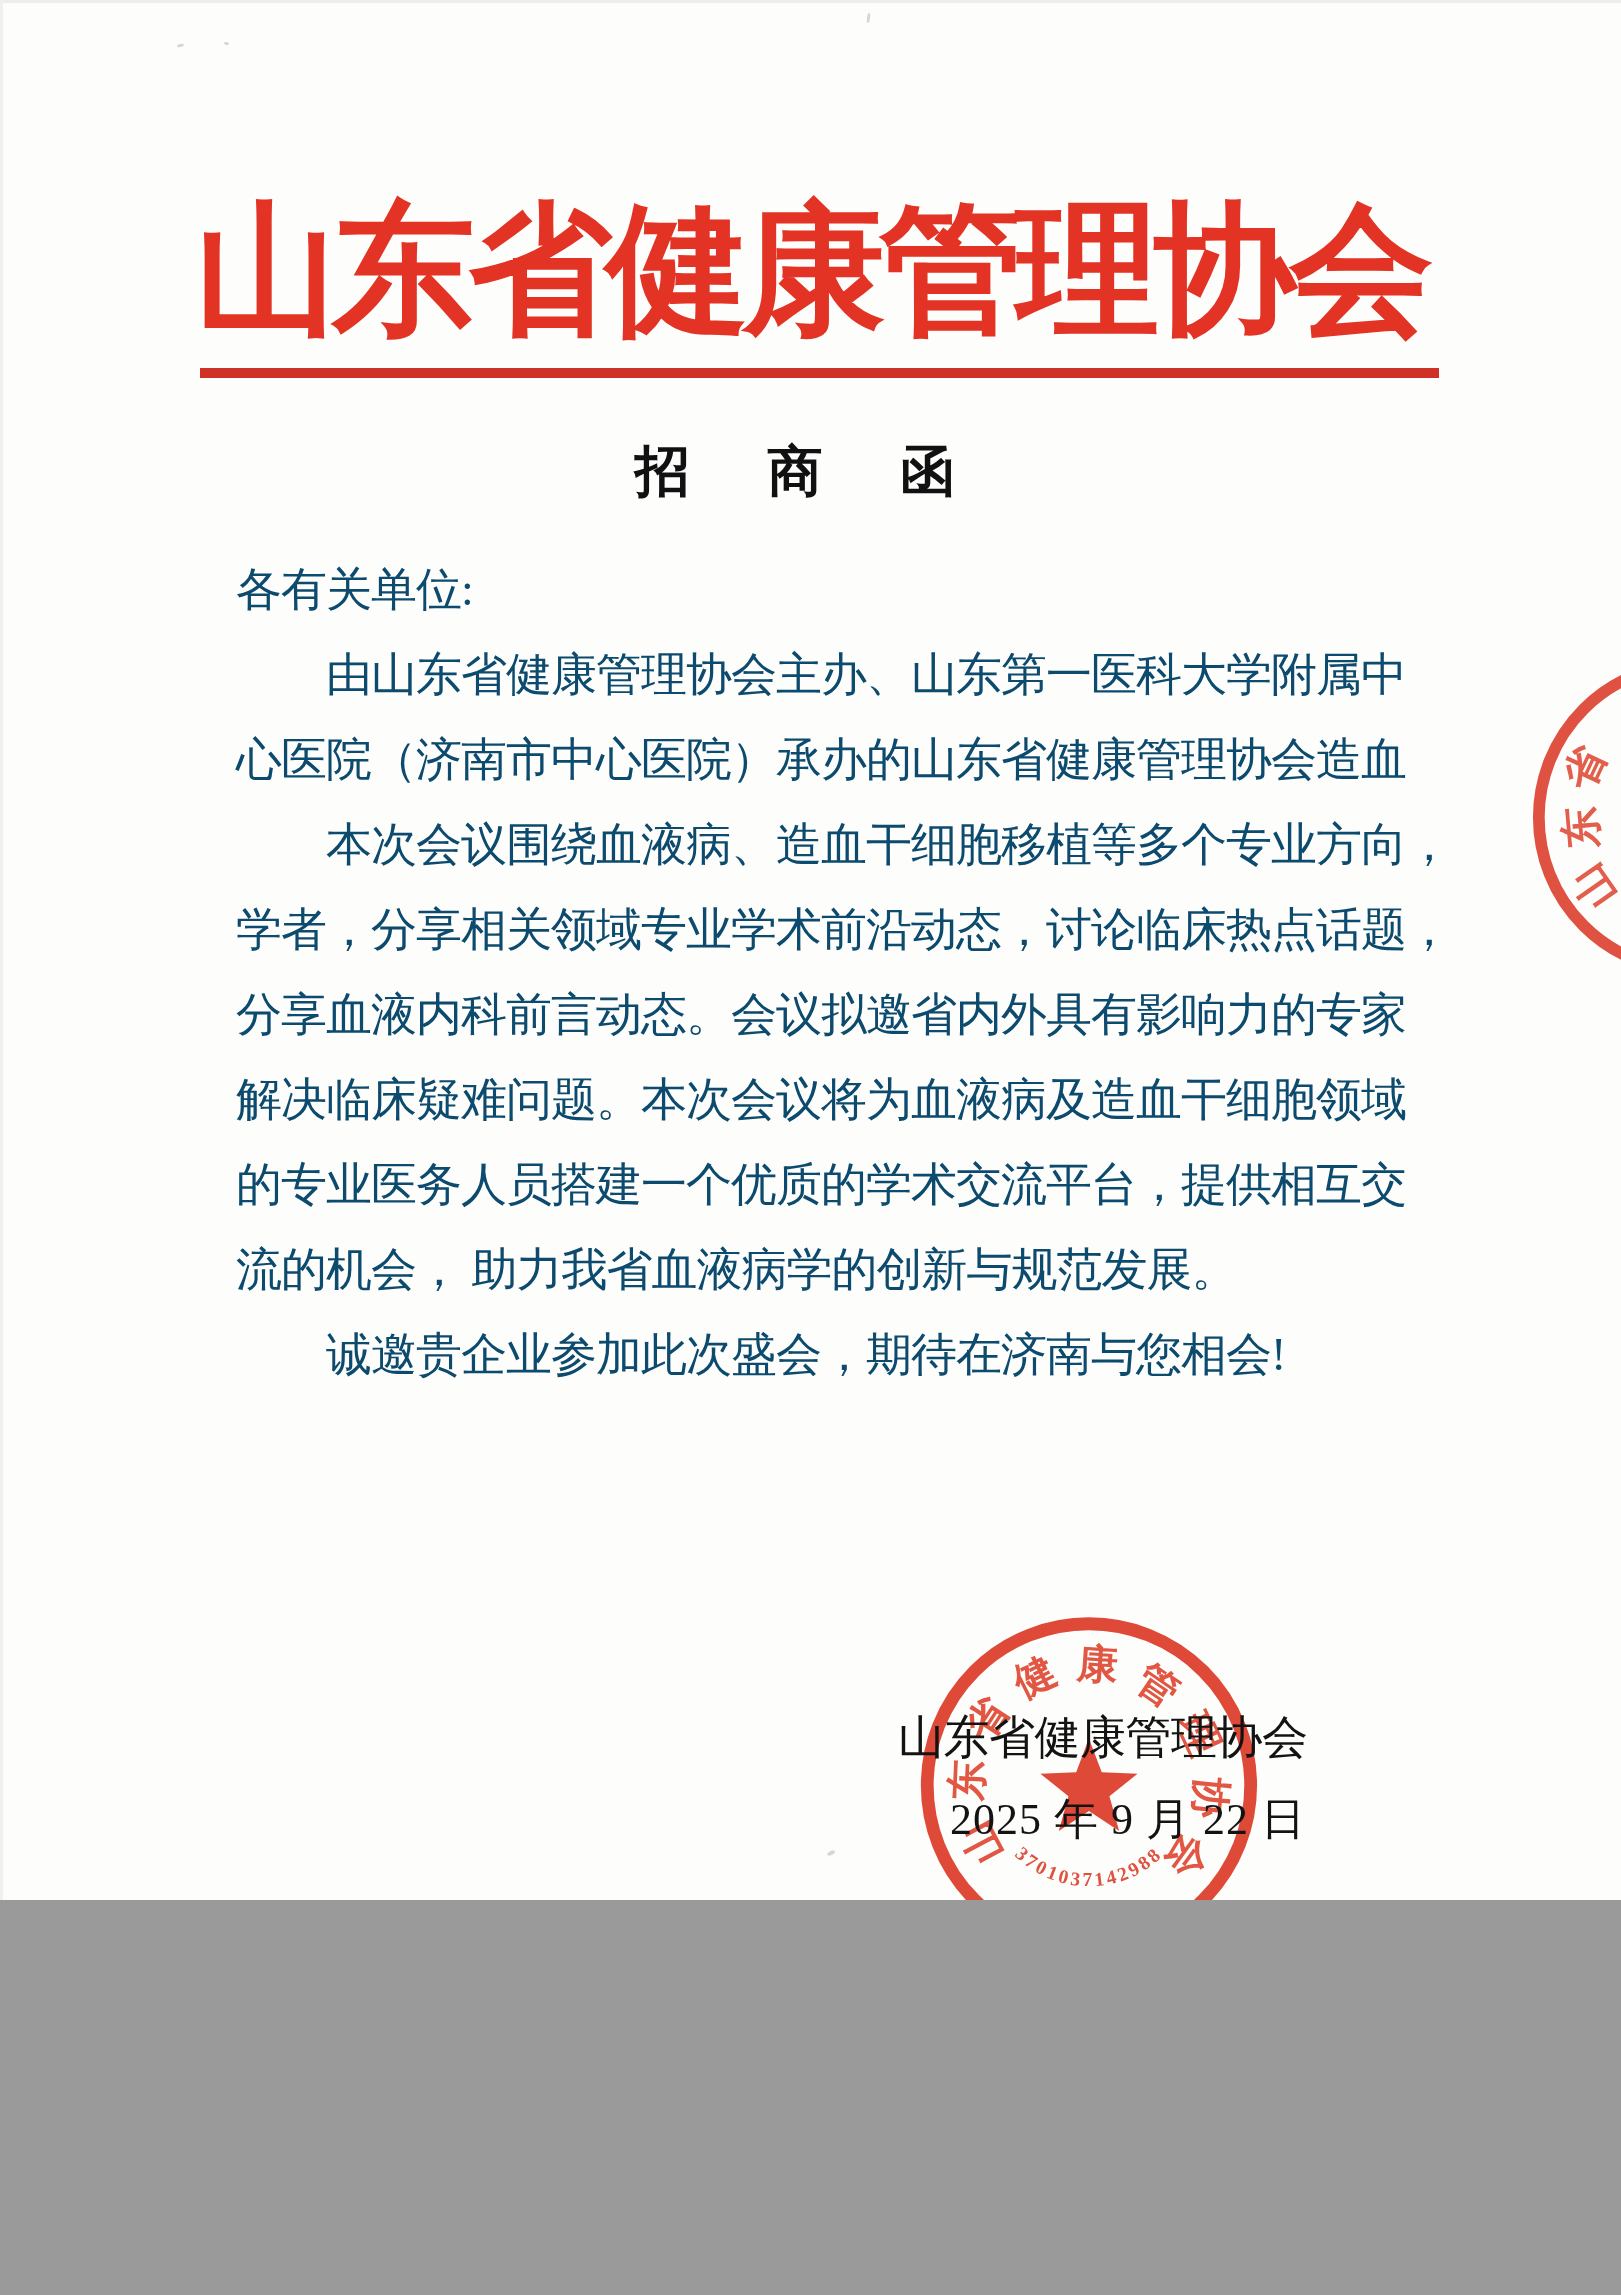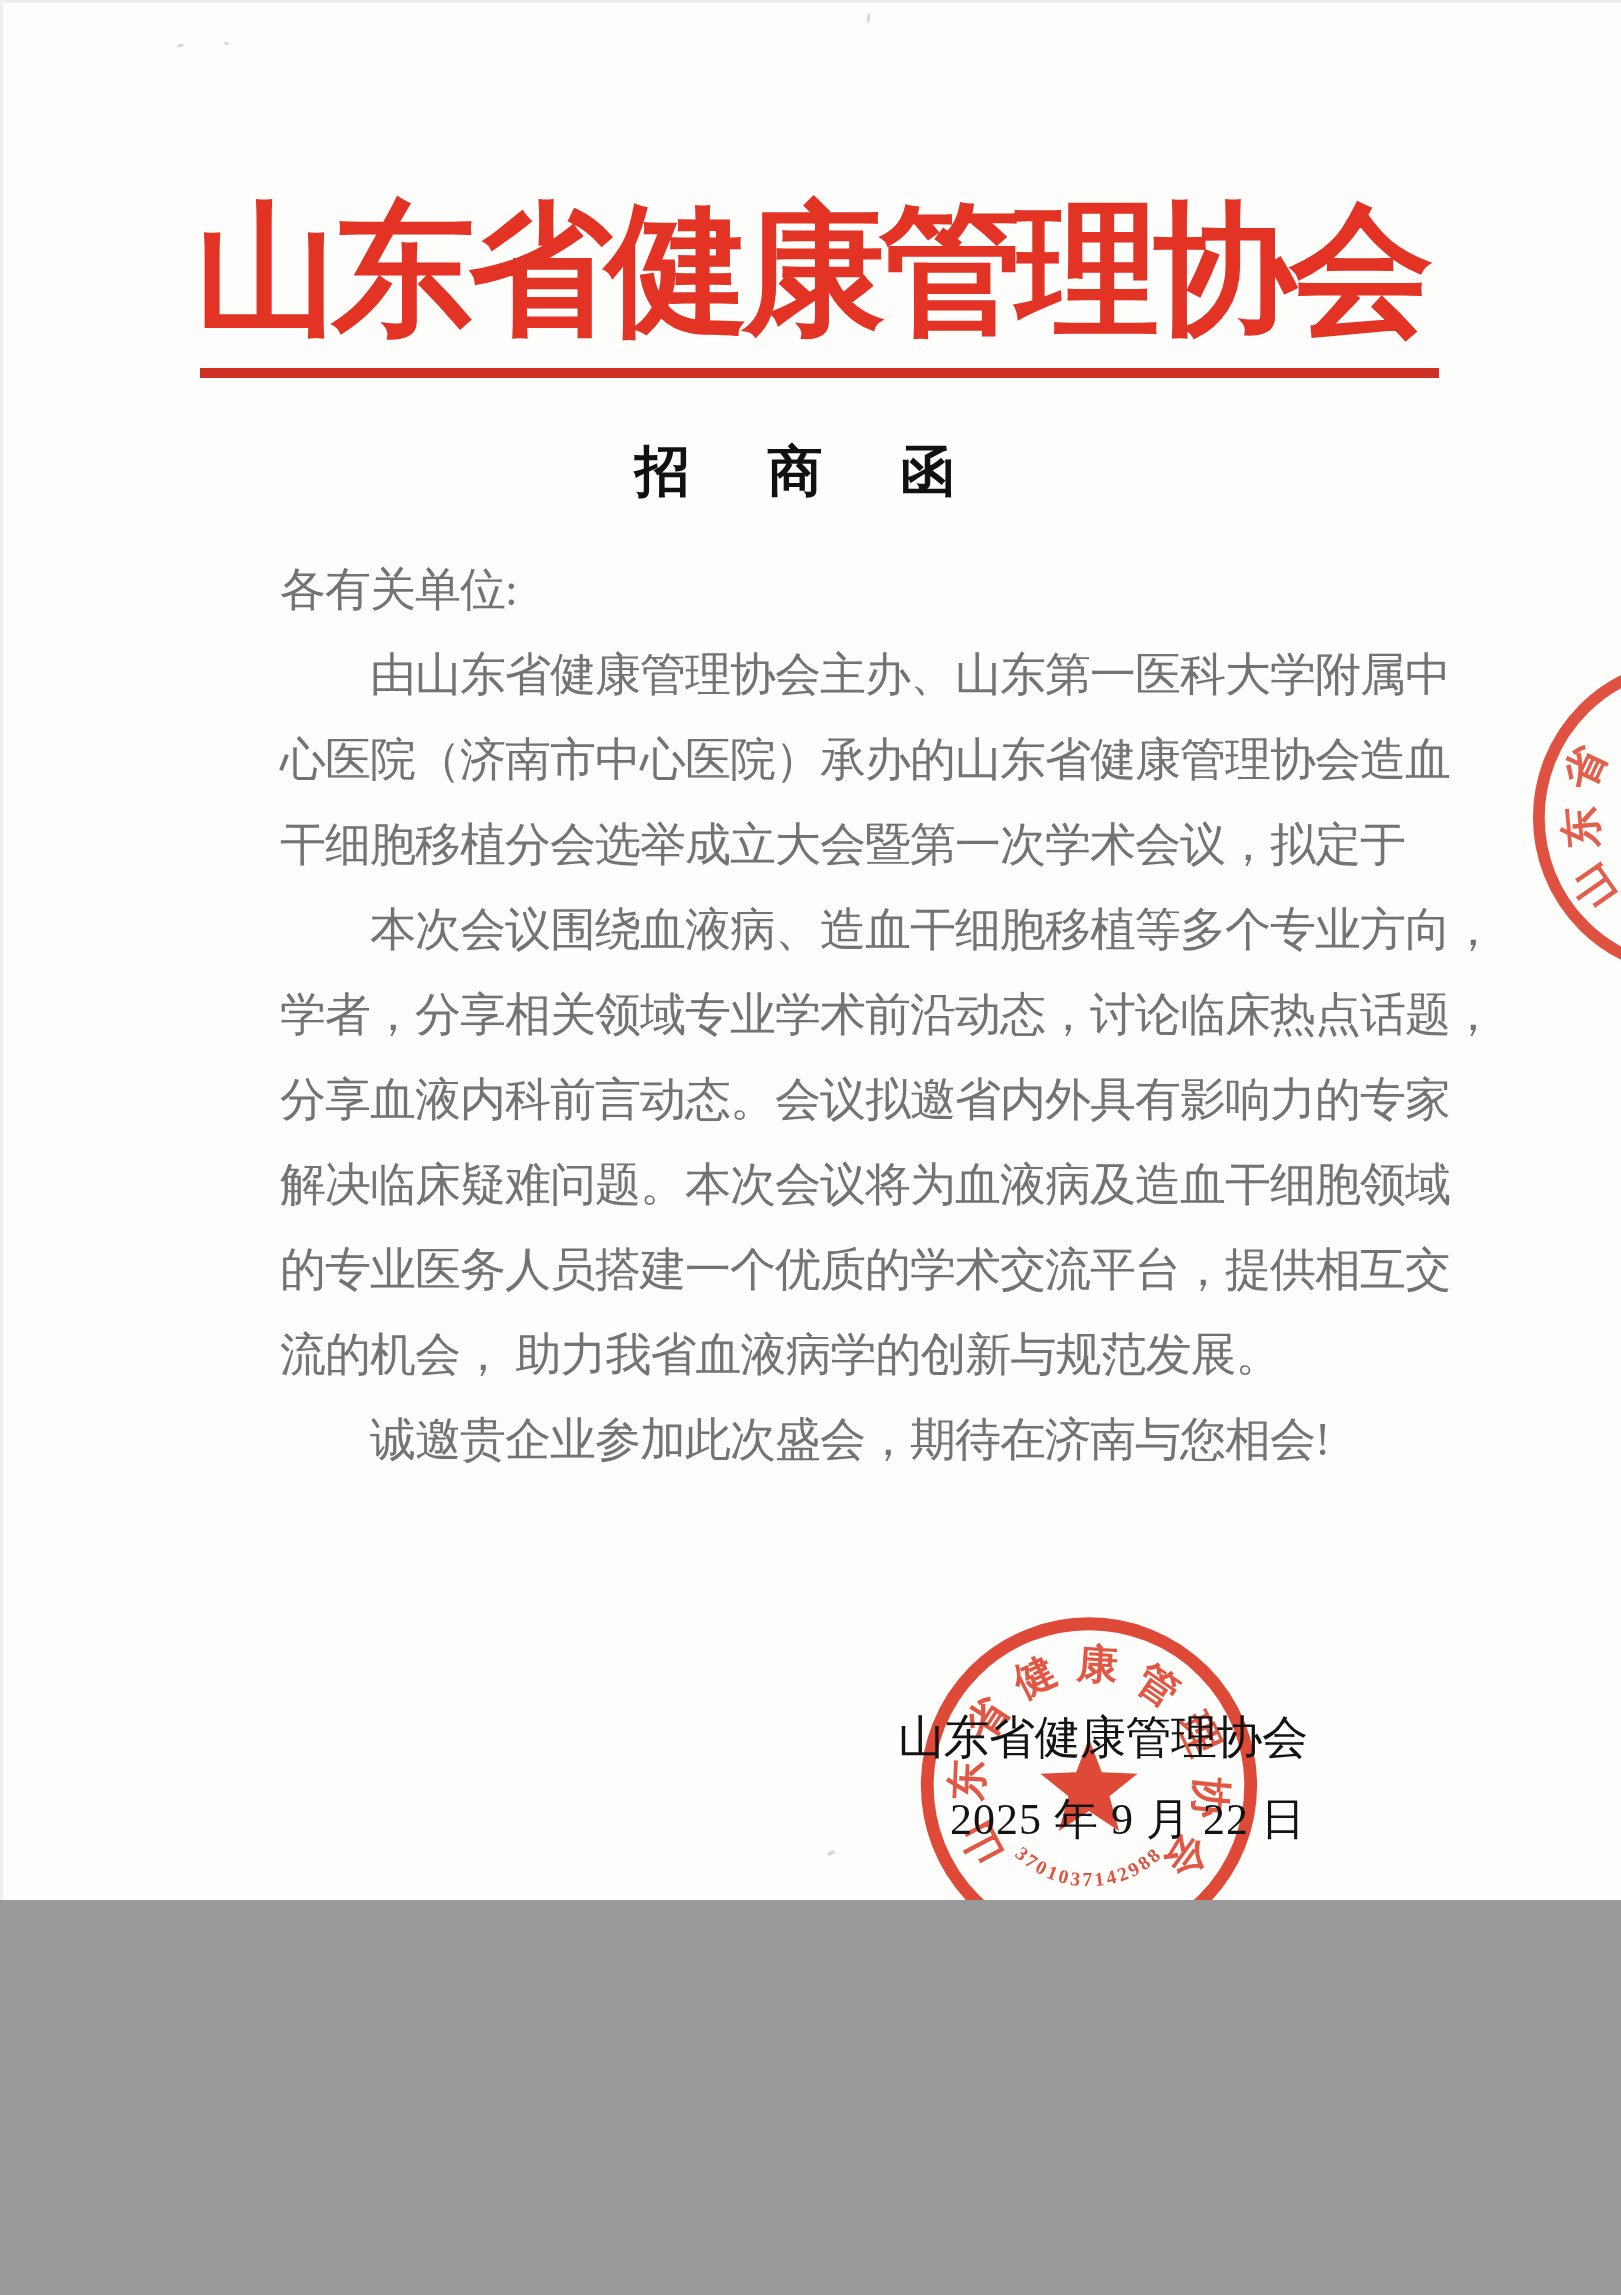--- a/index.html
+++ b/index.html
@@ -32,23 +32,22 @@
     text-align:center;
     font-size:55px;line-height:57px;font-weight:bold;
     letter-spacing:32px;box-sizing:border-box;
     color:#111;
     white-space:nowrap;
   }
   .body-block{
     position:absolute;top:547px;left:236px;width:1196px;
     font-size:46px;line-height:85px;
     letter-spacing:-1px;
-    color:#737373;
+    color:#0c4a6e;
     white-space:nowrap;
-    margin-left:44px;
   }
   .body-line{min-height:85px;}
   .indent{text-indent:90px;}
 
   .signature{
     position:absolute;top:1713px;left:898px;
     font-size:46px;line-height:49px;letter-spacing:-0.5px;
     color:#131313;z-index:5;white-space:nowrap;
   }
   .doc-date{
@@ -81,21 +80,20 @@
   <div class="edge-shade-left"></div>
 
   <div class="org-title">山东省健康管理协会</div>
   <div class="title-rule"></div>
   <div class="subject">招 商 函</div>
 
   <div class="body-block">
     <div class="body-line">各有关单位:</div>
     <div class="body-line indent">由山东省健康管理协会主办、山东第一医科大学附属中</div>
     <div class="body-line">心医院（济南市中心医院）承办的山东省健康管理协会造血</div>
-    <div class="body-line">干细胞移植分会选举成立大会暨第一次学术会议，拟定于</div>
     <div class="body-line indent">本次会议围绕血液病、造血干细胞移植等多个专业方向，</div>
     <div class="body-line">学者，分享相关领域专业学术前沿动态，讨论临床热点话题，</div>
     <div class="body-line">分享血液内科前言动态。会议拟邀省内外具有影响力的专家</div>
     <div class="body-line">解决临床疑难问题。本次会议将为血液病及造血干细胞领域</div>
     <div class="body-line">的专业医务人员搭建一个优质的学术交流平台，提供相互交</div>
     <div class="body-line">流的机会， 助力我省血液病学的创新与规范发展。</div>
     <div class="body-line indent">诚邀贵企业参加此次盛会，期待在济南与您相会!</div>
   </div>
 
   <svg class="seal-main" width="348" height="348" viewBox="0 0 680 680" font-family="Liberation Serif, DejaVu Serif, serif">

